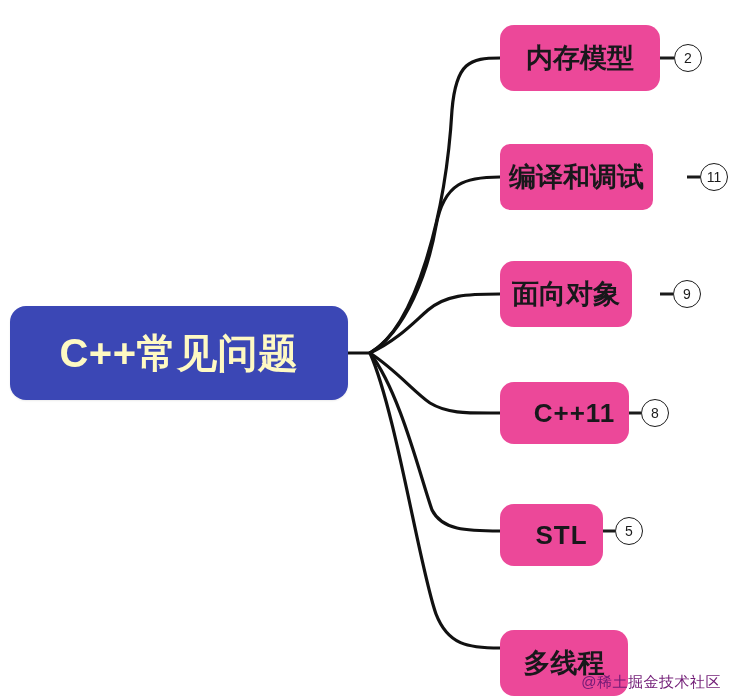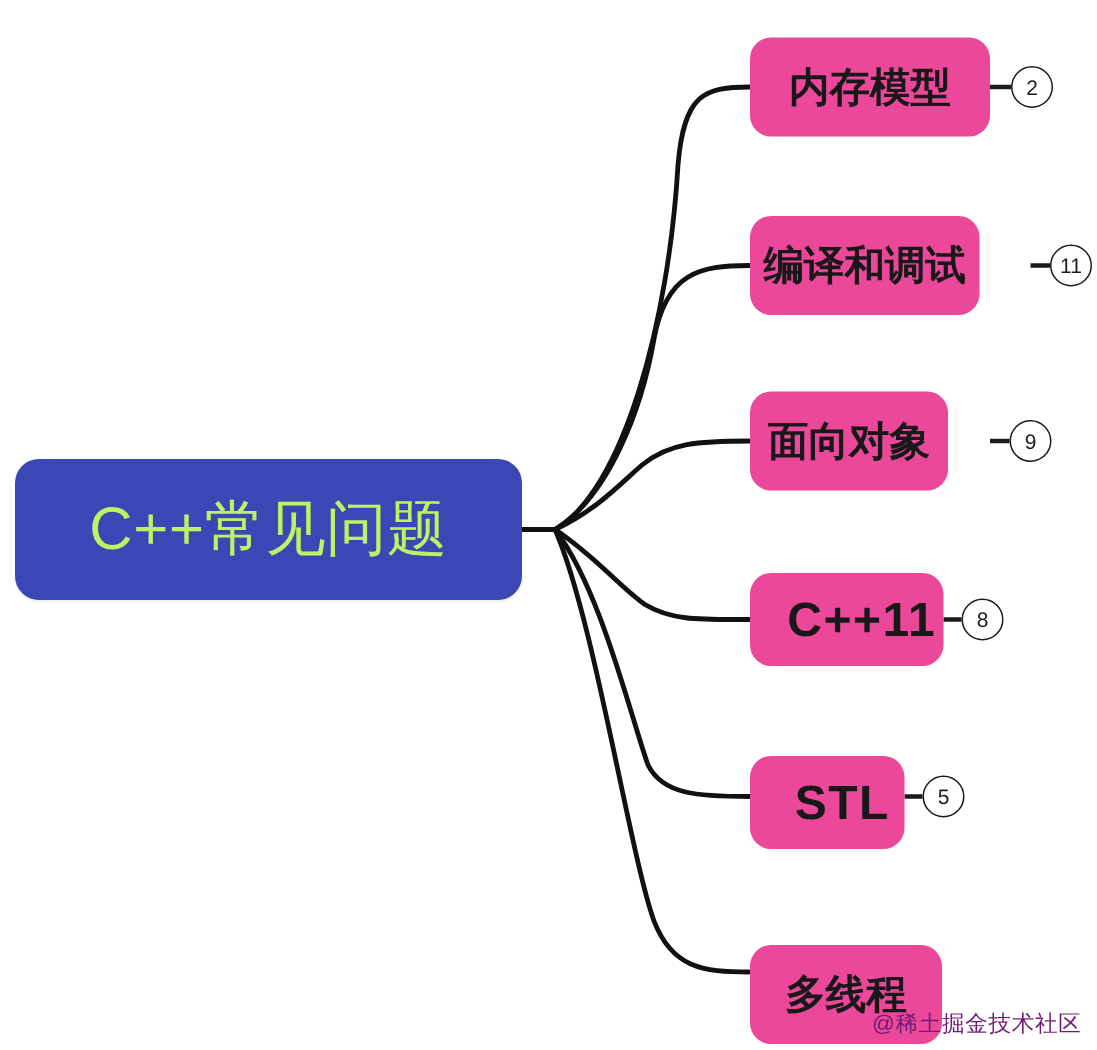--- a/index.html
+++ b/index.html
@@ -34,23 +34,23 @@
     width: 338px;
     height: 94px;
     border-radius: 16px;
     background: #3b47b5;
     display: flex;
     align-items: center;
     justify-content: center;
     box-shadow: 0 1px 2px rgba(0,0,0,0.08);
   }
   .root-label {
-    color: #bef264;
+    color: #fef9c3;
     font-size: 40px;
-    font-weight: normal;
+    font-weight: bold;
     letter-spacing: 0.5px;
     line-height: 1;
     white-space: nowrap;
   }
 
   
   .topic-node {
     position: absolute;
     background: #ec4899;
     border-radius: 14px;
@@ -60,21 +60,21 @@
     box-sizing: border-box;
   }
   .topic-label {
     color: #18181b;
     font-size: 27px;
     font-weight: bold;
     line-height: 1;
     white-space: nowrap;
   }
   .topic-label.latin {
-    font-size: 32px;
+    font-size: 26px;
     letter-spacing: 1px;
     margin-left: 20px;
   }
 
   
   .badge {
     position: absolute;
     border: 1.6px solid #1b1b1b;
     border-radius: 999px;
     background: #ffffff;
@@ -136,21 +136,21 @@
     <span class="root-label">C++常见问题</span>
   </div>
 
   <div class="topic-node" style="left:500px; top:25px; width:160px; height:66px;">
     <span class="topic-label">内存模型</span>
   </div>
   <div class="badge" style="left:674px; top:44px; width:28px; height:28px;">
     <span class="badge-label">2</span>
   </div>
 
-  <div class="topic-node" style="left:500px; top:144px; width:153px; height:66px;">
+  <div class="topic-node" style="left:500px; top:144px; width:153px; height:66px;border-radius:10px;">
     <span class="topic-label">编译和调试</span>
   </div>
   <div class="badge" style="left:700px; top:163px; width:28px; height:28px;">
     <span class="badge-label">11</span>
   </div>
 
   <div class="topic-node" style="left:500px; top:261px; width:132px; height:66px;">
     <span class="topic-label">面向对象</span>
   </div>
   <div class="badge" style="left:673px; top:280px; width:28px; height:28px;">

